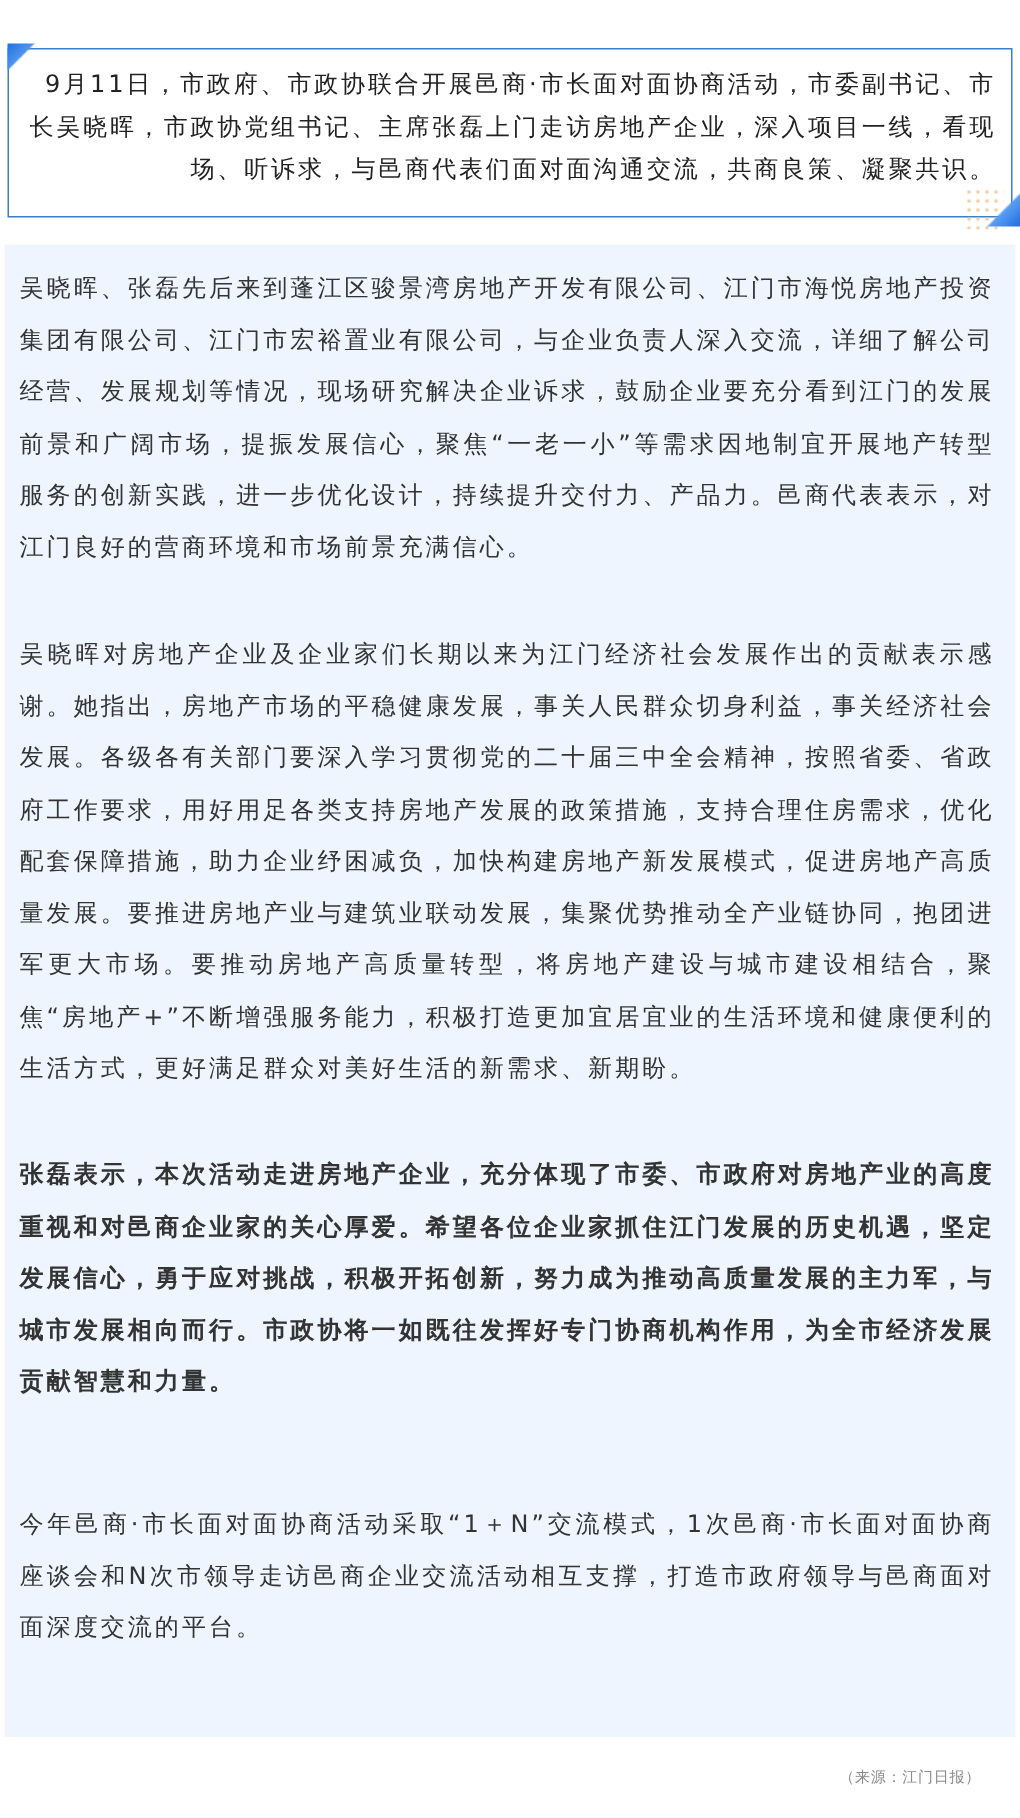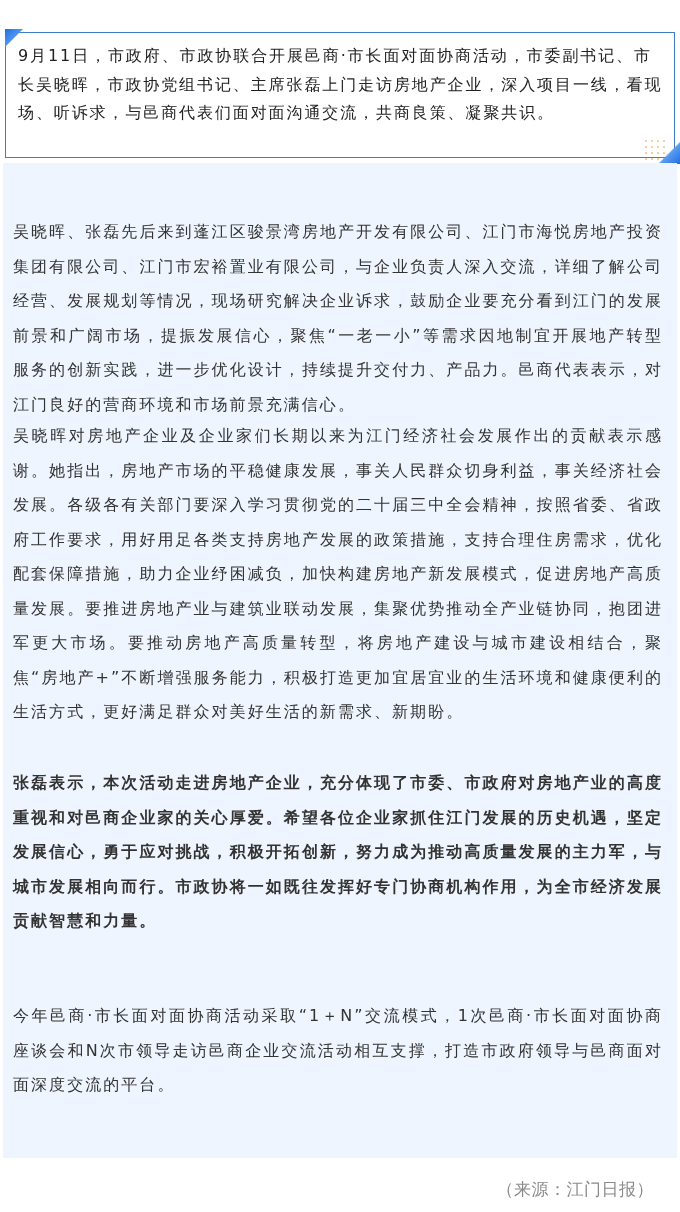--- a/index.html
+++ b/index.html
@@ -2,21 +2,21 @@
 <html><head>
 <meta charset="utf-8">
 <style>
   html, body { margin: 0; padding: 0; background: #ffffff; }
   body {
     width: 680px; height: 1212px; position: relative; overflow: hidden;
     font-family: "DejaVu Sans", "Liberation Sans", sans-serif;
     color: #333333;
   }
   .intro-wrap {
-    position: absolute; left: 5px; top: 32px; width: 670px; height: 126px;
+    position: absolute; left: 5px; top: 32px; width: 670px; height: 113px; text-align: right;
   }
   .intro-box {
     position: absolute; left: 0; top: 0; right: 0; bottom: 0;
     border: 1px solid #3d7fc4;
     box-sizing: border-box;
     background: #ffffff;
   }
   .corner-tl-grad {
     position: absolute; left: 0px; top: -3px; width: 20px; height: 18px;
     background: linear-gradient(135deg, #1f6fe0 0%, #4f93f0 45%, rgba(255,255,255,0) 50%);
@@ -40,34 +40,34 @@
     position: absolute; left: 3px; top: 163px; width: 674px; height: 995px;
     background: #eef5fe;
   }
   .para {
     position: absolute; left: 10px; width: 650px; margin: 0;
     font-size: 16px; line-height: 34.5px; letter-spacing: 2.05px;
     color: #333333; text-align: justify;
   }
   .source {
     position: absolute; right: 26px; top: 1178px;
-    font-size: 17px; color: #8a8a8a; letter-spacing: 0.5px; text-align: center;
+    font-size: 10px; color: #8a8a8a; letter-spacing: 0.5px; text-align: center;
   }
 </style>
 </head>
 <body>
 
 <div class="intro-wrap">
   <div class="intro-box"></div>
   <div class="corner-tl-grad"></div>
   <div class="dots"></div>
   <div class="corner-br-grad"></div>
   <p class="intro-text">9月11日，市政府、市政协联合开展邑商·市长面对面协商活动，市委副书记、市长吴晓晖，市政协党组书记、主席张磊上门走访房地产企业，深入项目一线，看现场、听诉求，与邑商代表们面对面沟通交流，共商良策、凝聚共识。</p>
 </div>
 
 <div class="main-body">
-  <p class="para" style="top:12px;margin-top:40px;">吴晓晖、张磊先后来到蓬江区骏景湾房地产开发有限公司、江门市海悦房地产投资集团有限公司、江门市宏裕置业有限公司，与企业负责人深入交流，详细了解公司经营、发展规划等情况，现场研究解决企业诉求，鼓励企业要充分看到江门的发展前景和广阔市场，提振发展信心，聚焦“一老一小”等需求因地制宜开展地产转型服务的创新实践，进一步优化设计，持续提升交付力、产品力。邑商代表表示，对江门良好的营商环境和市场前景充满信心。</p>
+  <p class="para" style="top:12px;">吴晓晖、张磊先后来到蓬江区骏景湾房地产开发有限公司、江门市海悦房地产投资集团有限公司、江门市宏裕置业有限公司，与企业负责人深入交流，详细了解公司经营、发展规划等情况，现场研究解决企业诉求，鼓励企业要充分看到江门的发展前景和广阔市场，提振发展信心，聚焦“一老一小”等需求因地制宜开展地产转型服务的创新实践，进一步优化设计，持续提升交付力、产品力。邑商代表表示，对江门良好的营商环境和市场前景充满信心。</p>
   <p class="para" style="top:256px;">吴晓晖对房地产企业及企业家们长期以来为江门经济社会发展作出的贡献表示感谢。她指出，房地产市场的平稳健康发展，事关人民群众切身利益，事关经济社会发展。各级各有关部门要深入学习贯彻党的二十届三中全会精神，按照省委、省政府工作要求，用好用足各类支持房地产发展的政策措施，支持合理住房需求，优化配套保障措施，助力企业纾困减负，加快构建房地产新发展模式，促进房地产高质量发展。要推进房地产业与建筑业联动发展，集聚优势推动全产业链协同，抱团进军更大市场。要推动房地产高质量转型，将房地产建设与城市建设相结合，聚焦“房地产+”不断增强服务能力，积极打造更加宜居宜业的生活环境和健康便利的生活方式，更好满足群众对美好生活的新需求、新期盼。</p>
   <p class="para" style="top:603px;font-weight:bold;">张磊表示，本次活动走进房地产企业，充分体现了市委、市政府对房地产业的高度重视和对邑商企业家的关心厚爱。希望各位企业家抓住江门发展的历史机遇，坚定发展信心，勇于应对挑战，积极开拓创新，努力成为推动高质量发展的主力军，与城市发展相向而行。市政协将一如既往发挥好专门协商机构作用，为全市经济发展贡献智慧和力量。</p>
   <p class="para" style="top:836px;">今年邑商·市长面对面协商活动采取“1＋N”交流模式，1次邑商·市长面对面协商座谈会和N次市领导走访邑商企业交流活动相互支撑，打造市政府领导与邑商面对面深度交流的平台。</p>
 </div>
 
 <div class="source">（来源：江门日报）</div>
 
 </body></html>

